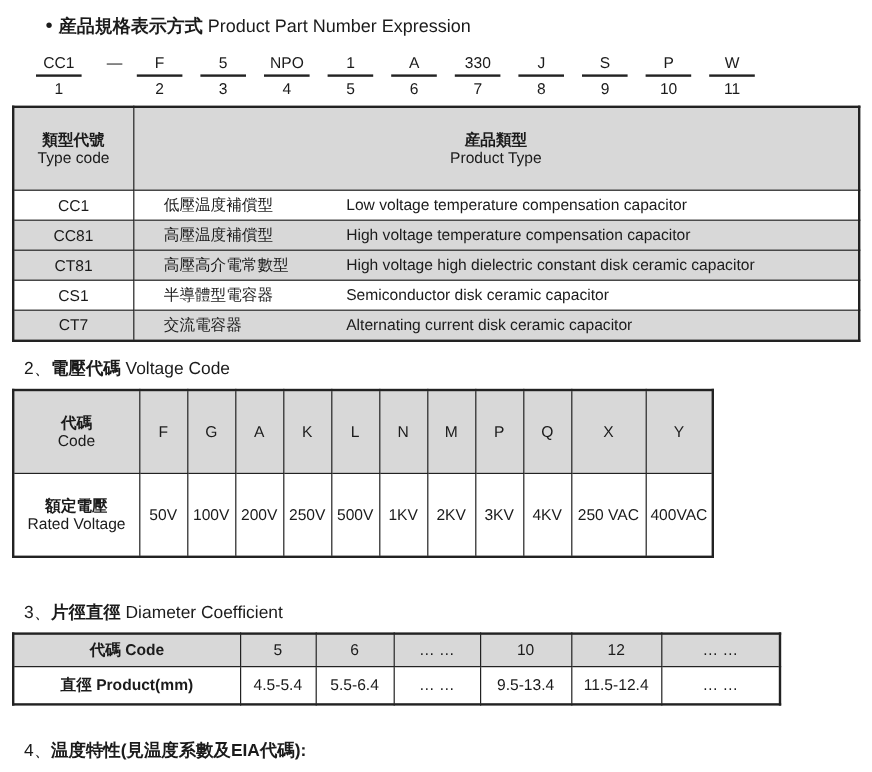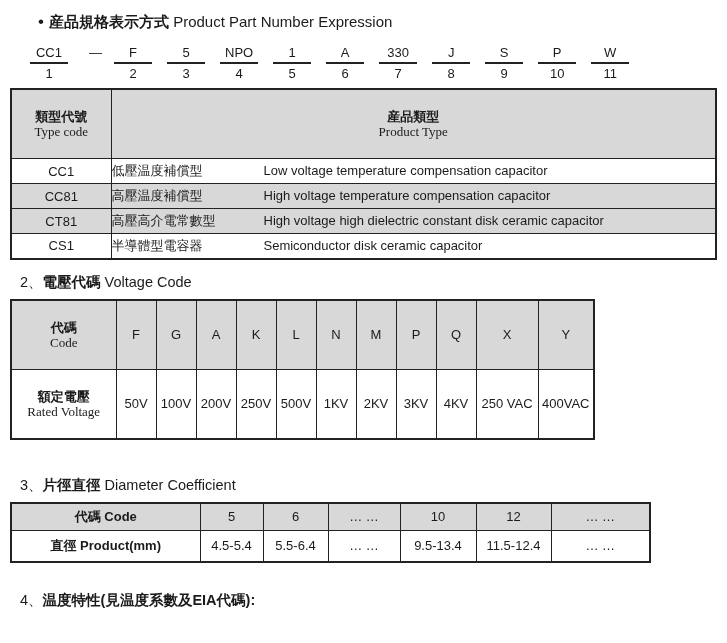--- a/index.html
+++ b/index.html
@@ -34,28 +34,28 @@
   .h2 { margin: 13px 0 0 10px; }
   .h3 { margin: 36px 0 0 10px; }
   .h4 { margin: 28px 0 0 10px; }
   .sec4-en { margin: 9px 0 0 36px; font-size: 14.5px; }
 
   
   table { border-collapse: collapse; table-layout: fixed; }
   th, td { border: 1px solid #222; font-weight: normal; padding: 0; }
   table { border: 2px solid #222; }
   .gray { background: #d8d8d8; }
-  .cell-2line { text-align: center; font-size: 13px; line-height: 15px; padding: 19px 0; font-family: Liberation Serif, serif; }
+  .cell-2line { text-align: center; font-size: 13px; line-height: 15px; padding: 19px 0; }
 
   
   .t1 { margin: 7px 0 0 0; width: 707px; }
   .t1 th { height: 44px; }
   .t1 td { height: 25px; font-size: 13px; }
   .t1 .code-cell { text-align: center; }
-  .t1 .desc-cell { }
+  .t1 .desc-cell { padding-left: 25px; }
   .t1 .desc-zh { display: inline-block; width: 152px; }
 
   
   .t2 { margin: 7px 0 0 0; width: 583px; }
   .t2 th { height: 33px; font-size: 13px; }
   .t2 td { height: 36px; font-size: 13px; text-align: center; margin-left: 16px; }
   .t2 .corner { text-align: center; }
 
   
   .t3 { margin: 7px 0 0 0; width: 639px; }
@@ -154,20 +154,26 @@
       <tr class="gray">
         <td class="code-cell">CT81</td>
         <td class="desc-cell">
           <span class="desc-zh">高壓高介電常數型</span><span>High voltage high dielectric constant disk ceramic capacitor</span>
         </td>
       </tr>
       <tr>
         <td class="code-cell">CS1</td>
         <td class="desc-cell">
           <span class="desc-zh">半導體型電容器</span><span>Semiconductor disk ceramic capacitor</span>
+        </td>
+      </tr>
+      <tr class="gray">
+        <td class="code-cell">CT7</td>
+        <td class="desc-cell">
+          <span class="desc-zh">交流電容器</span><span>Alternating current disk ceramic capacitor</span>
         </td>
       </tr>
     </tbody>
   </table>
 
   <div class="sec-h h2">
     <span>2、</span><span class="zh-b">電壓代碼</span>
     <span class="en">Voltage Code</span>
   </div>
 

